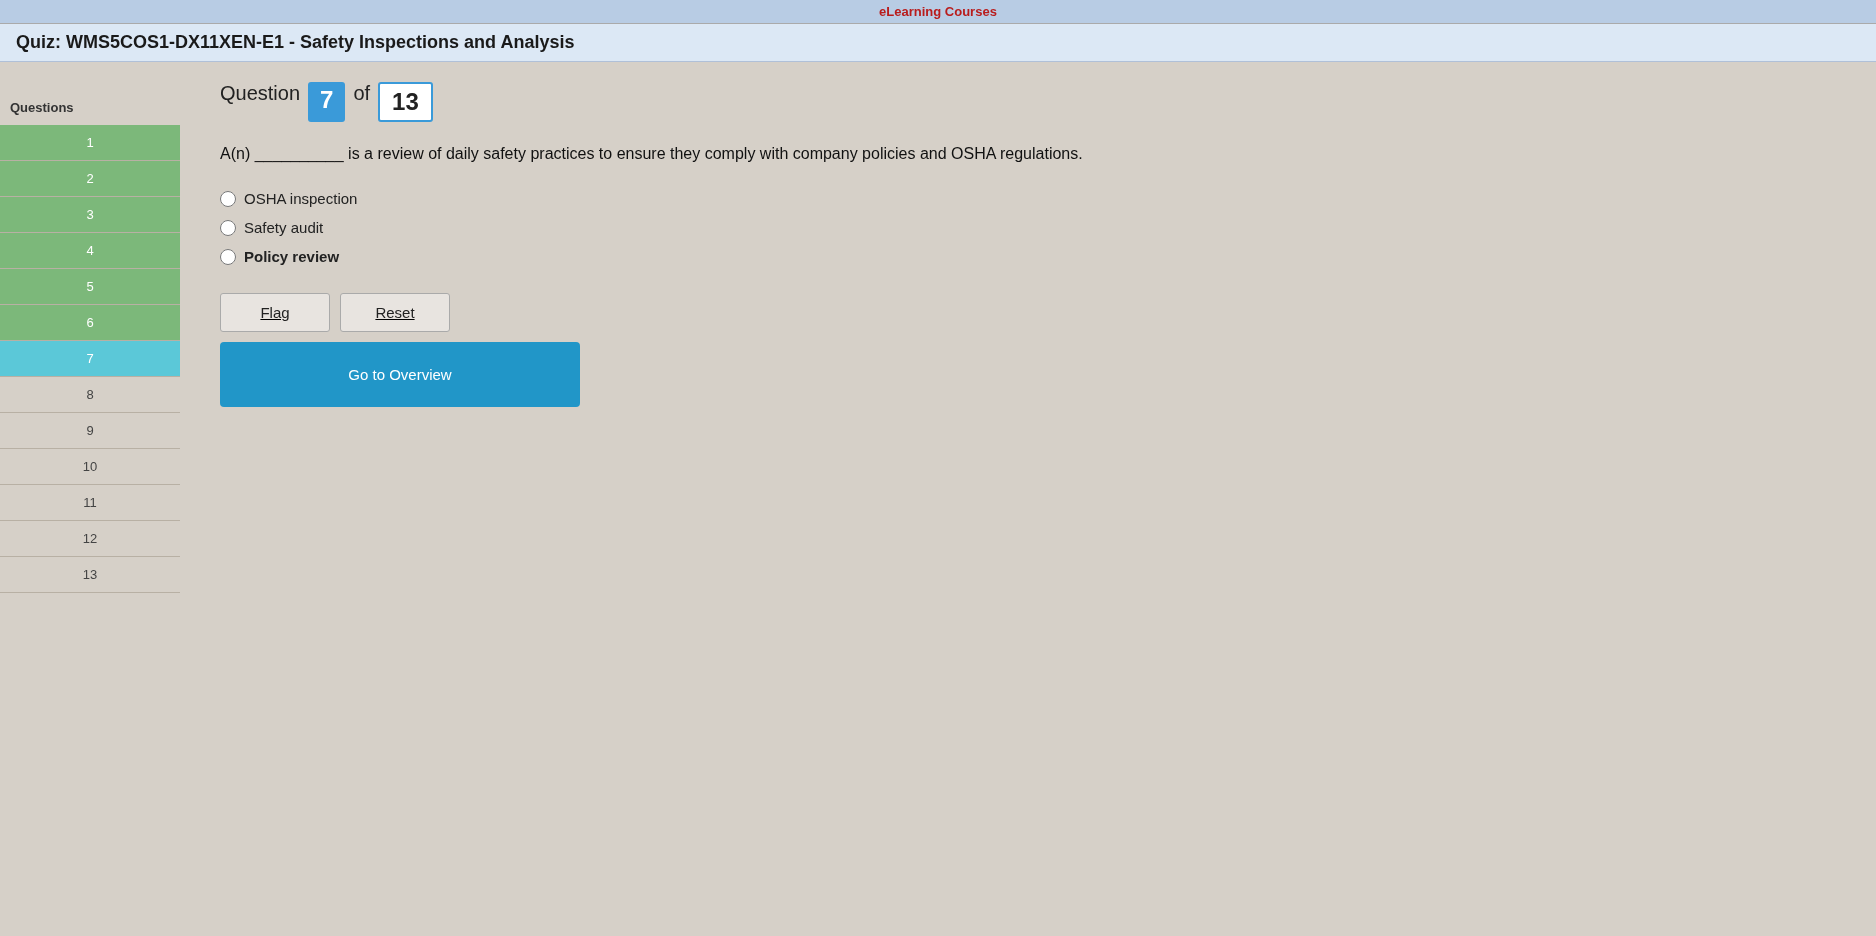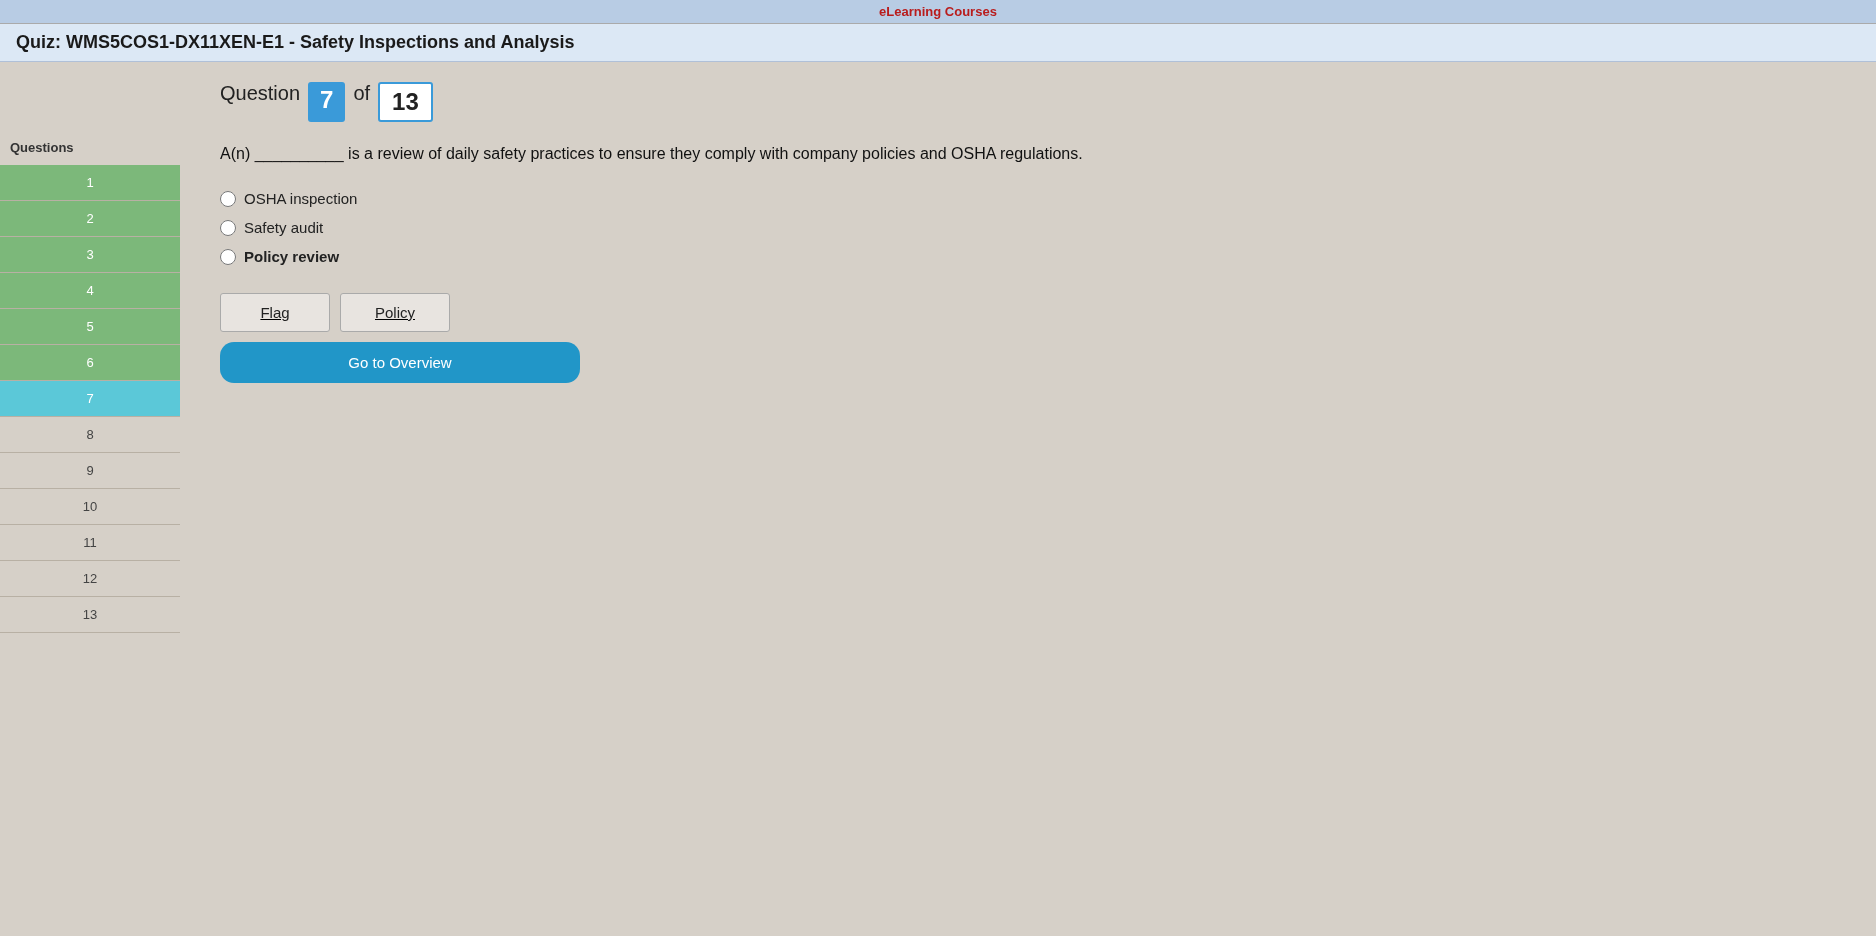--- a/index.html
+++ b/index.html
@@ -34,21 +34,21 @@
     .main-layout {
       display: flex;
       flex-direction: row;
       min-height: 870px;
     }
 
     
     .sidebar {
       width: 180px;
       background-color: #d6d0c8;
-      padding-top: 72px;
+      padding-top: 32px;
       flex-shrink: 0;
     }
 
     .sidebar-header {
       font-size: 13px;
       font-weight: bold;
       color: #333;
       padding: 6px 10px 10px 10px;
       text-align: left;
     }
@@ -168,24 +168,24 @@
       cursor: pointer;
       border-radius: 3px;
       border: 1px solid #aaa;
       background-color: #e8e4e0;
       color: #222;
       min-width: 110px;
       text-align: center;
     }
 
     .btn-overview {
-      padding: 12px 0;
+      padding: 24px 0;
       font-size: 15px;
       cursor: pointer;
-      border-radius: 14px;
+      border-radius: 4px;
       border: none;
       background-color: #2196c8;
       color: #fff;
       width: 360px;
       text-align: center;
     }
   </style>
 </head>
 <body>
 
@@ -244,21 +244,21 @@
         </li>
         <li>
           <input type="radio" name="quiz-option" id="opt3" style="">
           <label for="opt3" style="cursor: pointer; font-weight: bold;">Policy review</label>
         </li>
       </ul>
 
     
     <div class="button-row-1">
       <button class="btn">Flag</button>
-      <button class="btn">Policy</button>
+      <button class="btn">Reset</button>
     </div>
 
     
 
     
     <button class="btn-overview">Go to Overview</button>
 
   </div>
 </div>
 

